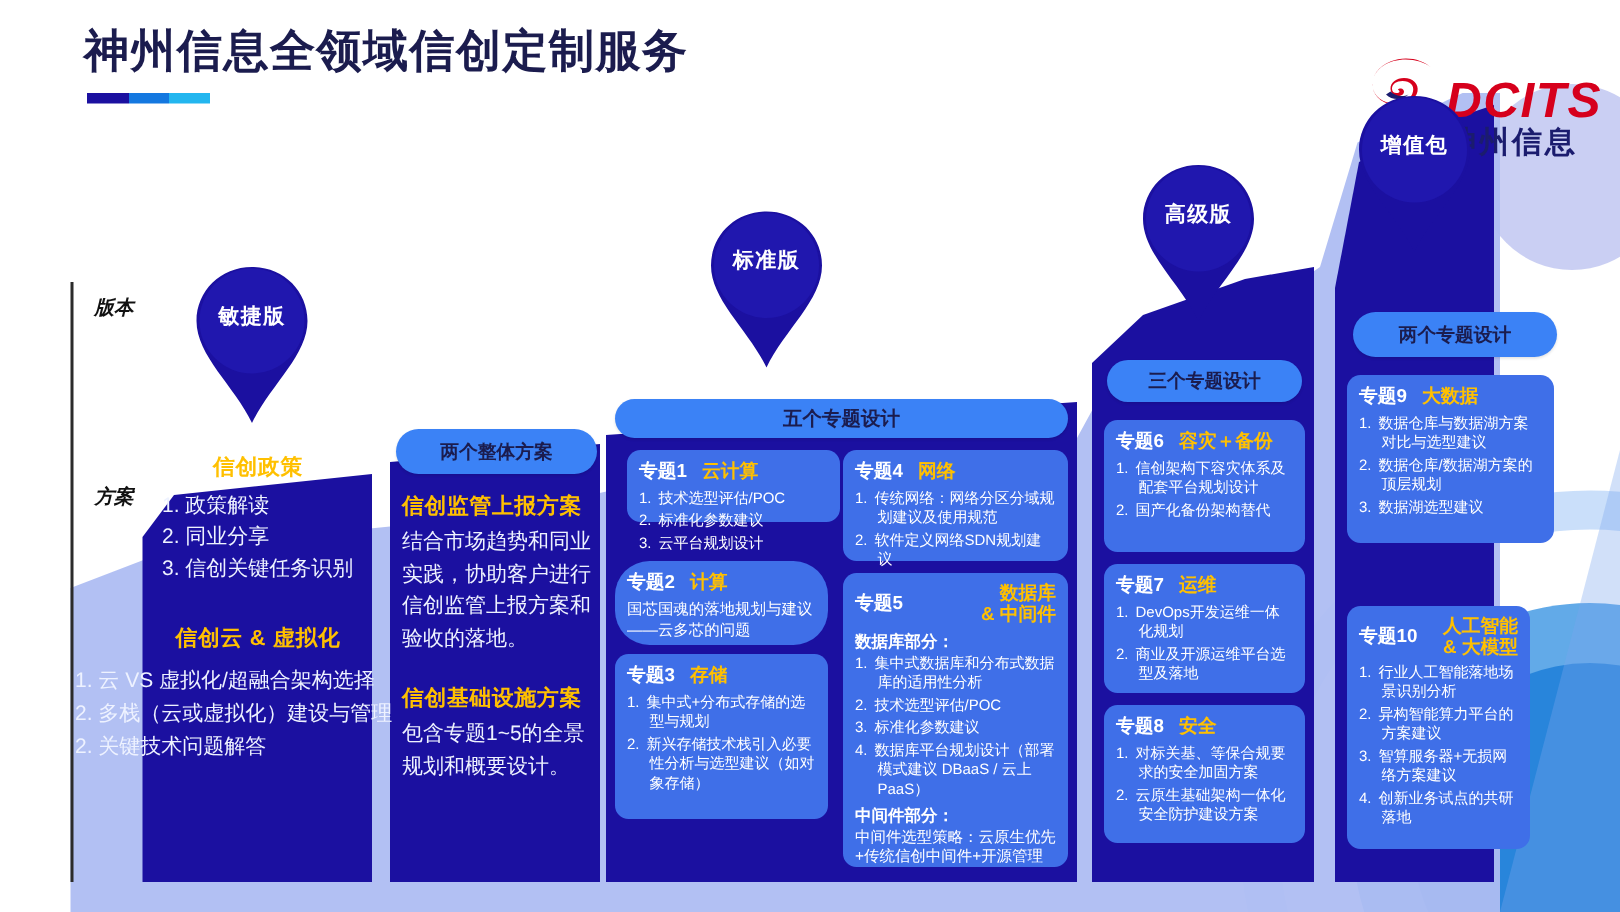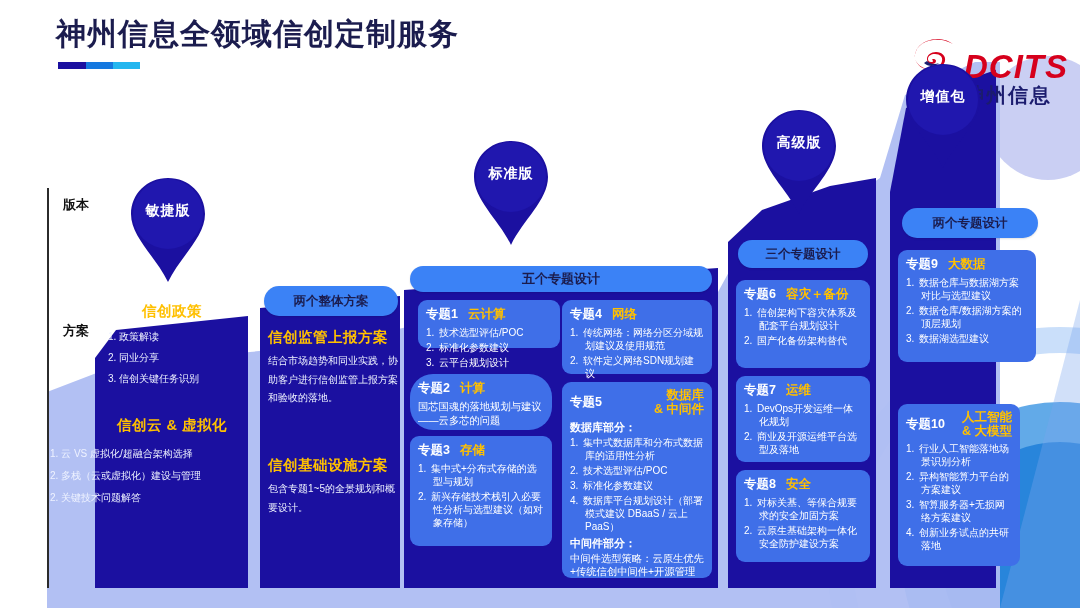--- a/index.html
+++ b/index.html
@@ -25,21 +25,21 @@
 
   
   .logo{position:absolute;right:12px;top:10px;display:flex;align-items:center;gap:6px;}
   .logo-mark{width:46px;height:44px;flex:none;}
   .logo-text{display:flex;flex-direction:column;line-height:1;}
   .logo-en{font-size:33px;font-weight:bold;color:#d6001c;font-style:italic;letter-spacing:1px;margin-top:40px;}
   .logo-cn{font-size:20px;font-weight:bold;color:#1b1c6e;letter-spacing:2px;margin-top:2px;}
 
   
   .axis-line{position:absolute;left:47px;top:188px;width:2px;height:400px;background:#2b2b2b;}
-  .axis-label{position:absolute;font-size:13px;font-weight:bold;color:#111;}
+  .axis-label{position:absolute;font-size:13px;font-weight:bold;color:#111;font-style:italic;}
   .axis-ver{left:63px;top:196px;}
   .axis-sol{left:63px;top:322px;}
 
   
   .pin{position:absolute;width:86px;height:108px;}
   .pin svg{position:absolute;left:0;top:0;}
   .pin span{
     position:absolute;left:0;top:26px;width:86px;text-align:center;
     font-size:14px;font-weight:bold;color:#ffffff;letter-spacing:1px;
   }
@@ -51,21 +51,21 @@
   .pill{
     position:absolute;background:#3b82f6;border-radius:22px;
     display:flex;align-items:center;justify-content:center;
     font-size:12.5px;color:#1b1c4e;font-weight:700;
     box-shadow:0 1px 2px rgba(0,0,0,.12);
   }
 
   
   .sec-head{font-size:14.5px;font-weight:bold;color:#ffc000;text-align:center;letter-spacing:.5px;}
   .sec-head.left{text-align:left;}
-  .body-line{font-size:10px;color:#eef2ff;line-height:1.55;text-align:right;}
+  .body-line{font-size:14px;color:#eef2ff;line-height:1.55;text-align:right;}
 
   
   .card{position:absolute;background:#3f6fe8;border-radius:9px;padding:6px 8px 7px 8px;box-sizing:border-box;}
   .card-head{display:flex;align-items:center;gap:10px;margin-bottom:3px;}
   .card-no{font-size:12.5px;font-weight:bold;color:#ffffff;white-space:nowrap;}
   .card-topic{font-size:12.5px;font-weight:bold;color:#ffc000;line-height:1.15;}
   .card-list{margin:0;padding:0;list-style:none;}
   .card-list li{font-size:10px;color:#ffffff;line-height:1.3;margin-bottom:2px;
     padding-left:15px;text-indent:-15px;}
   .card-list li .n{display:inline-block;width:13px;text-indent:0;}

